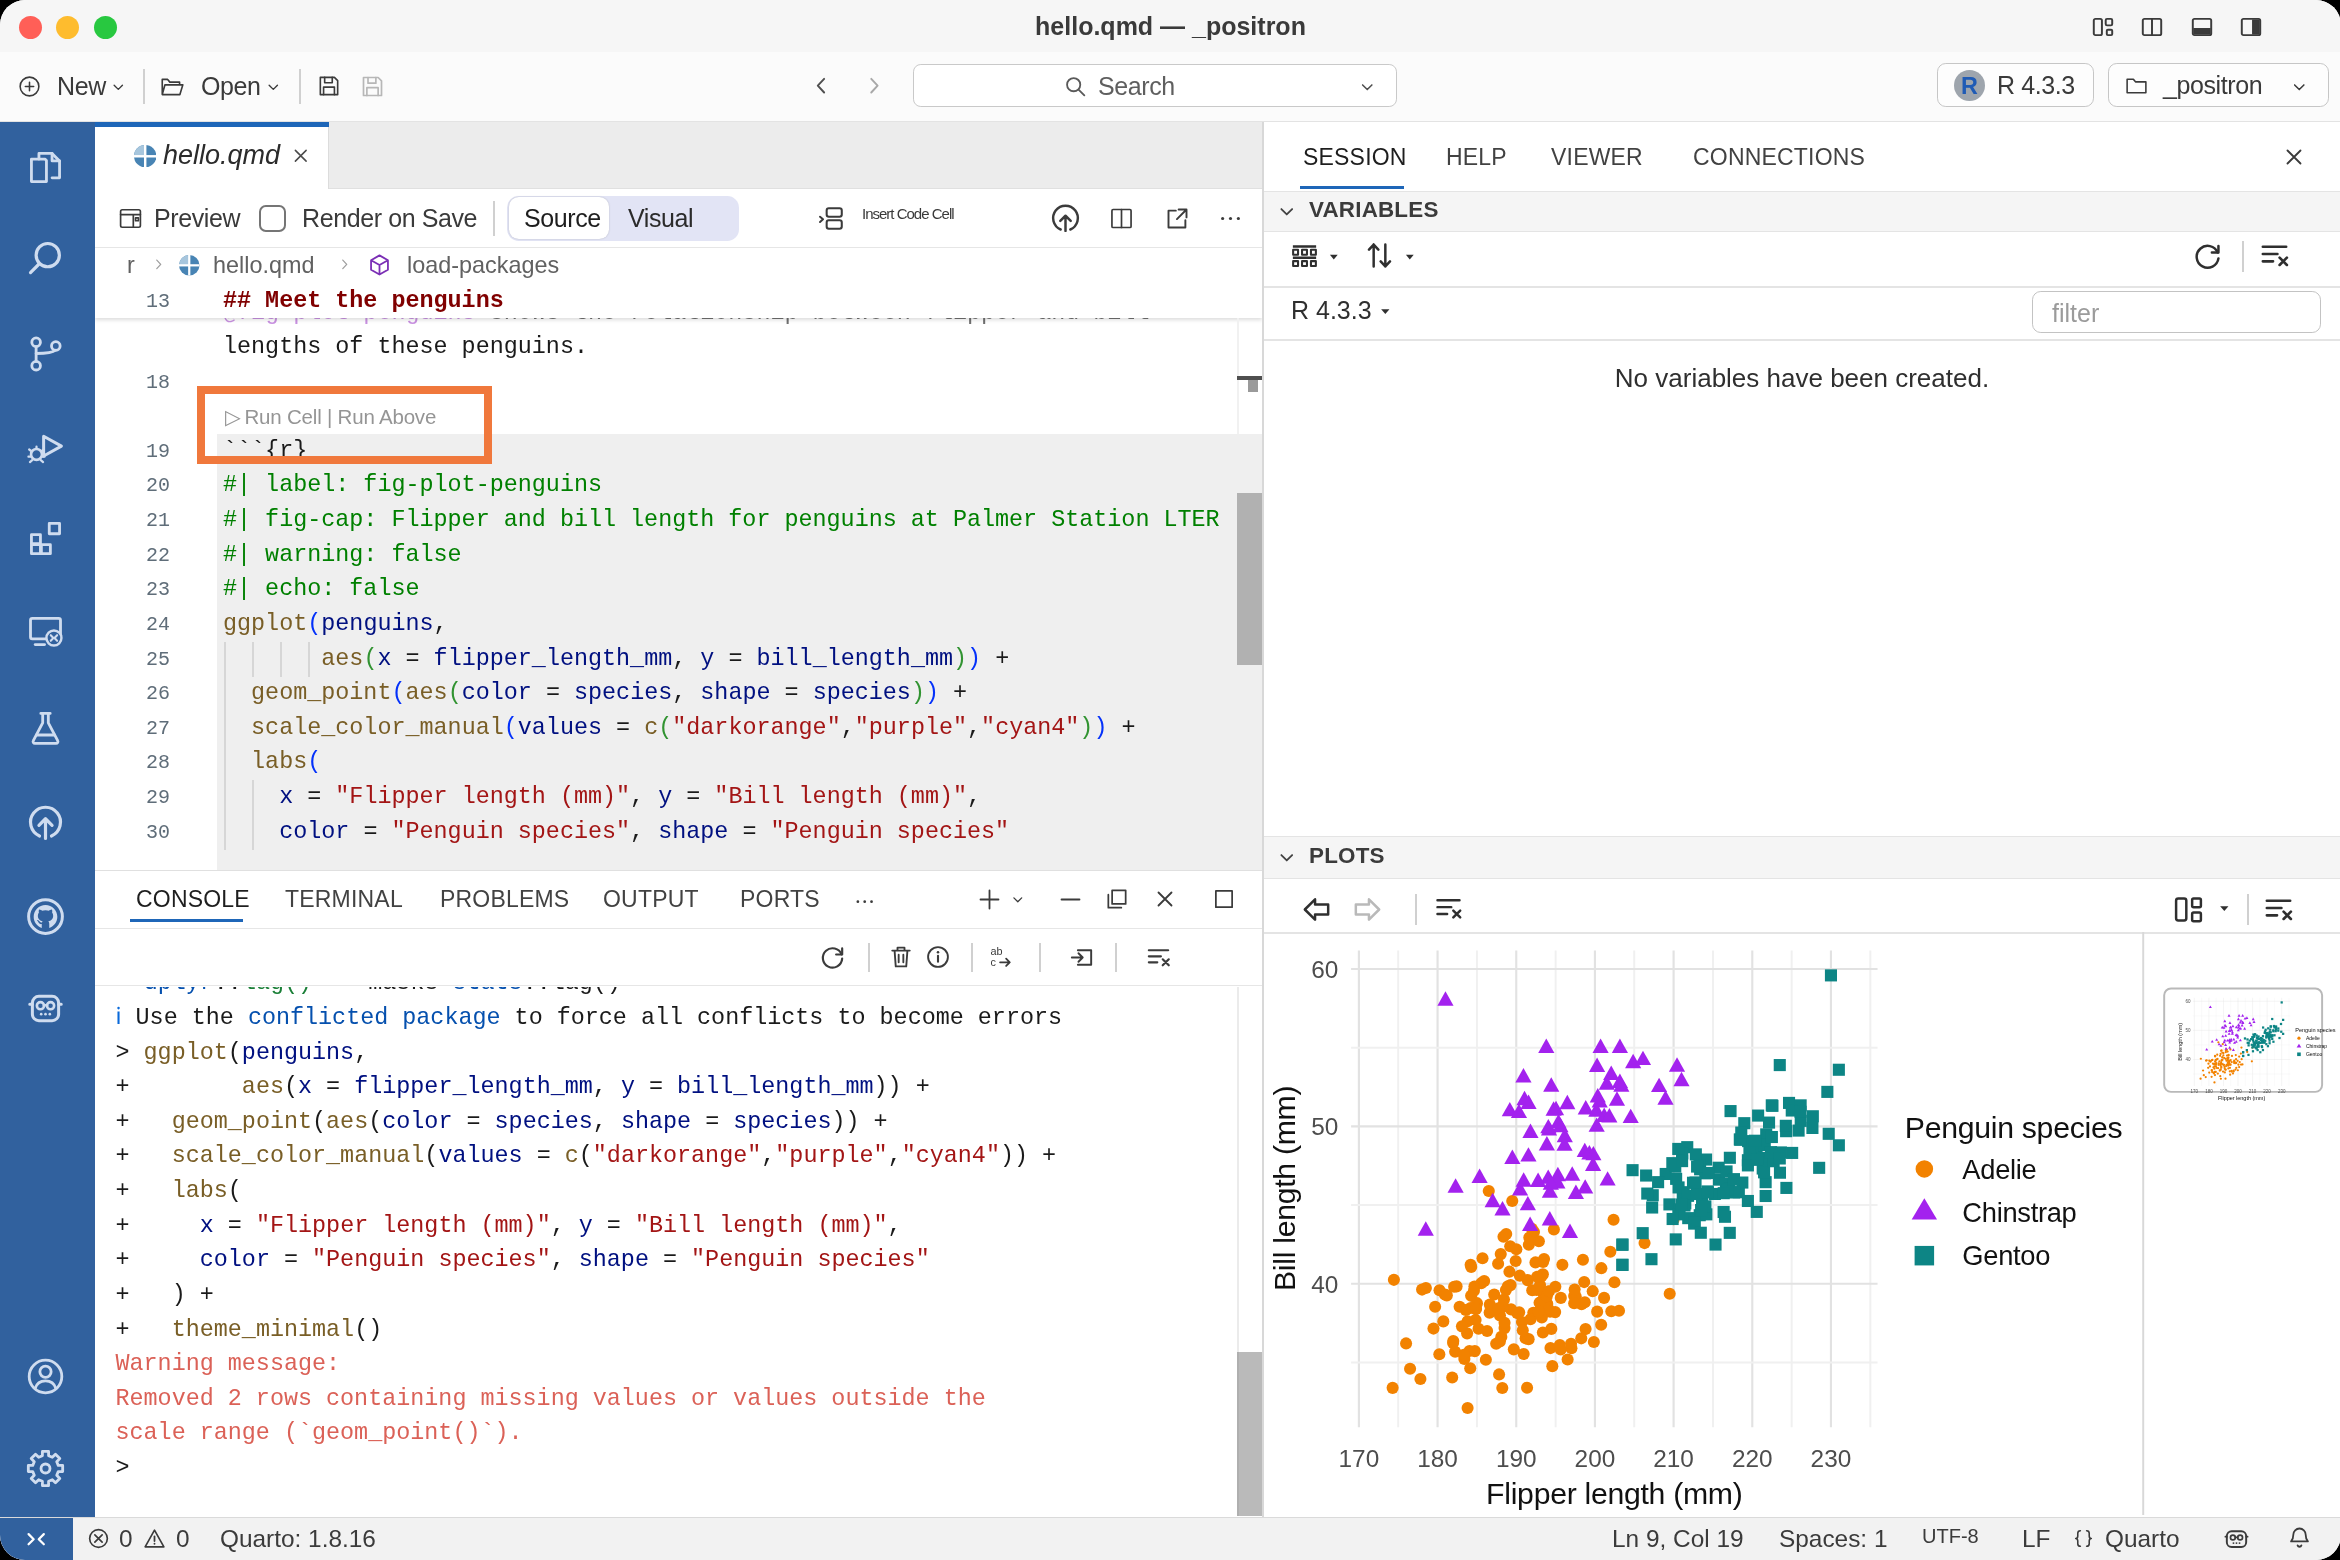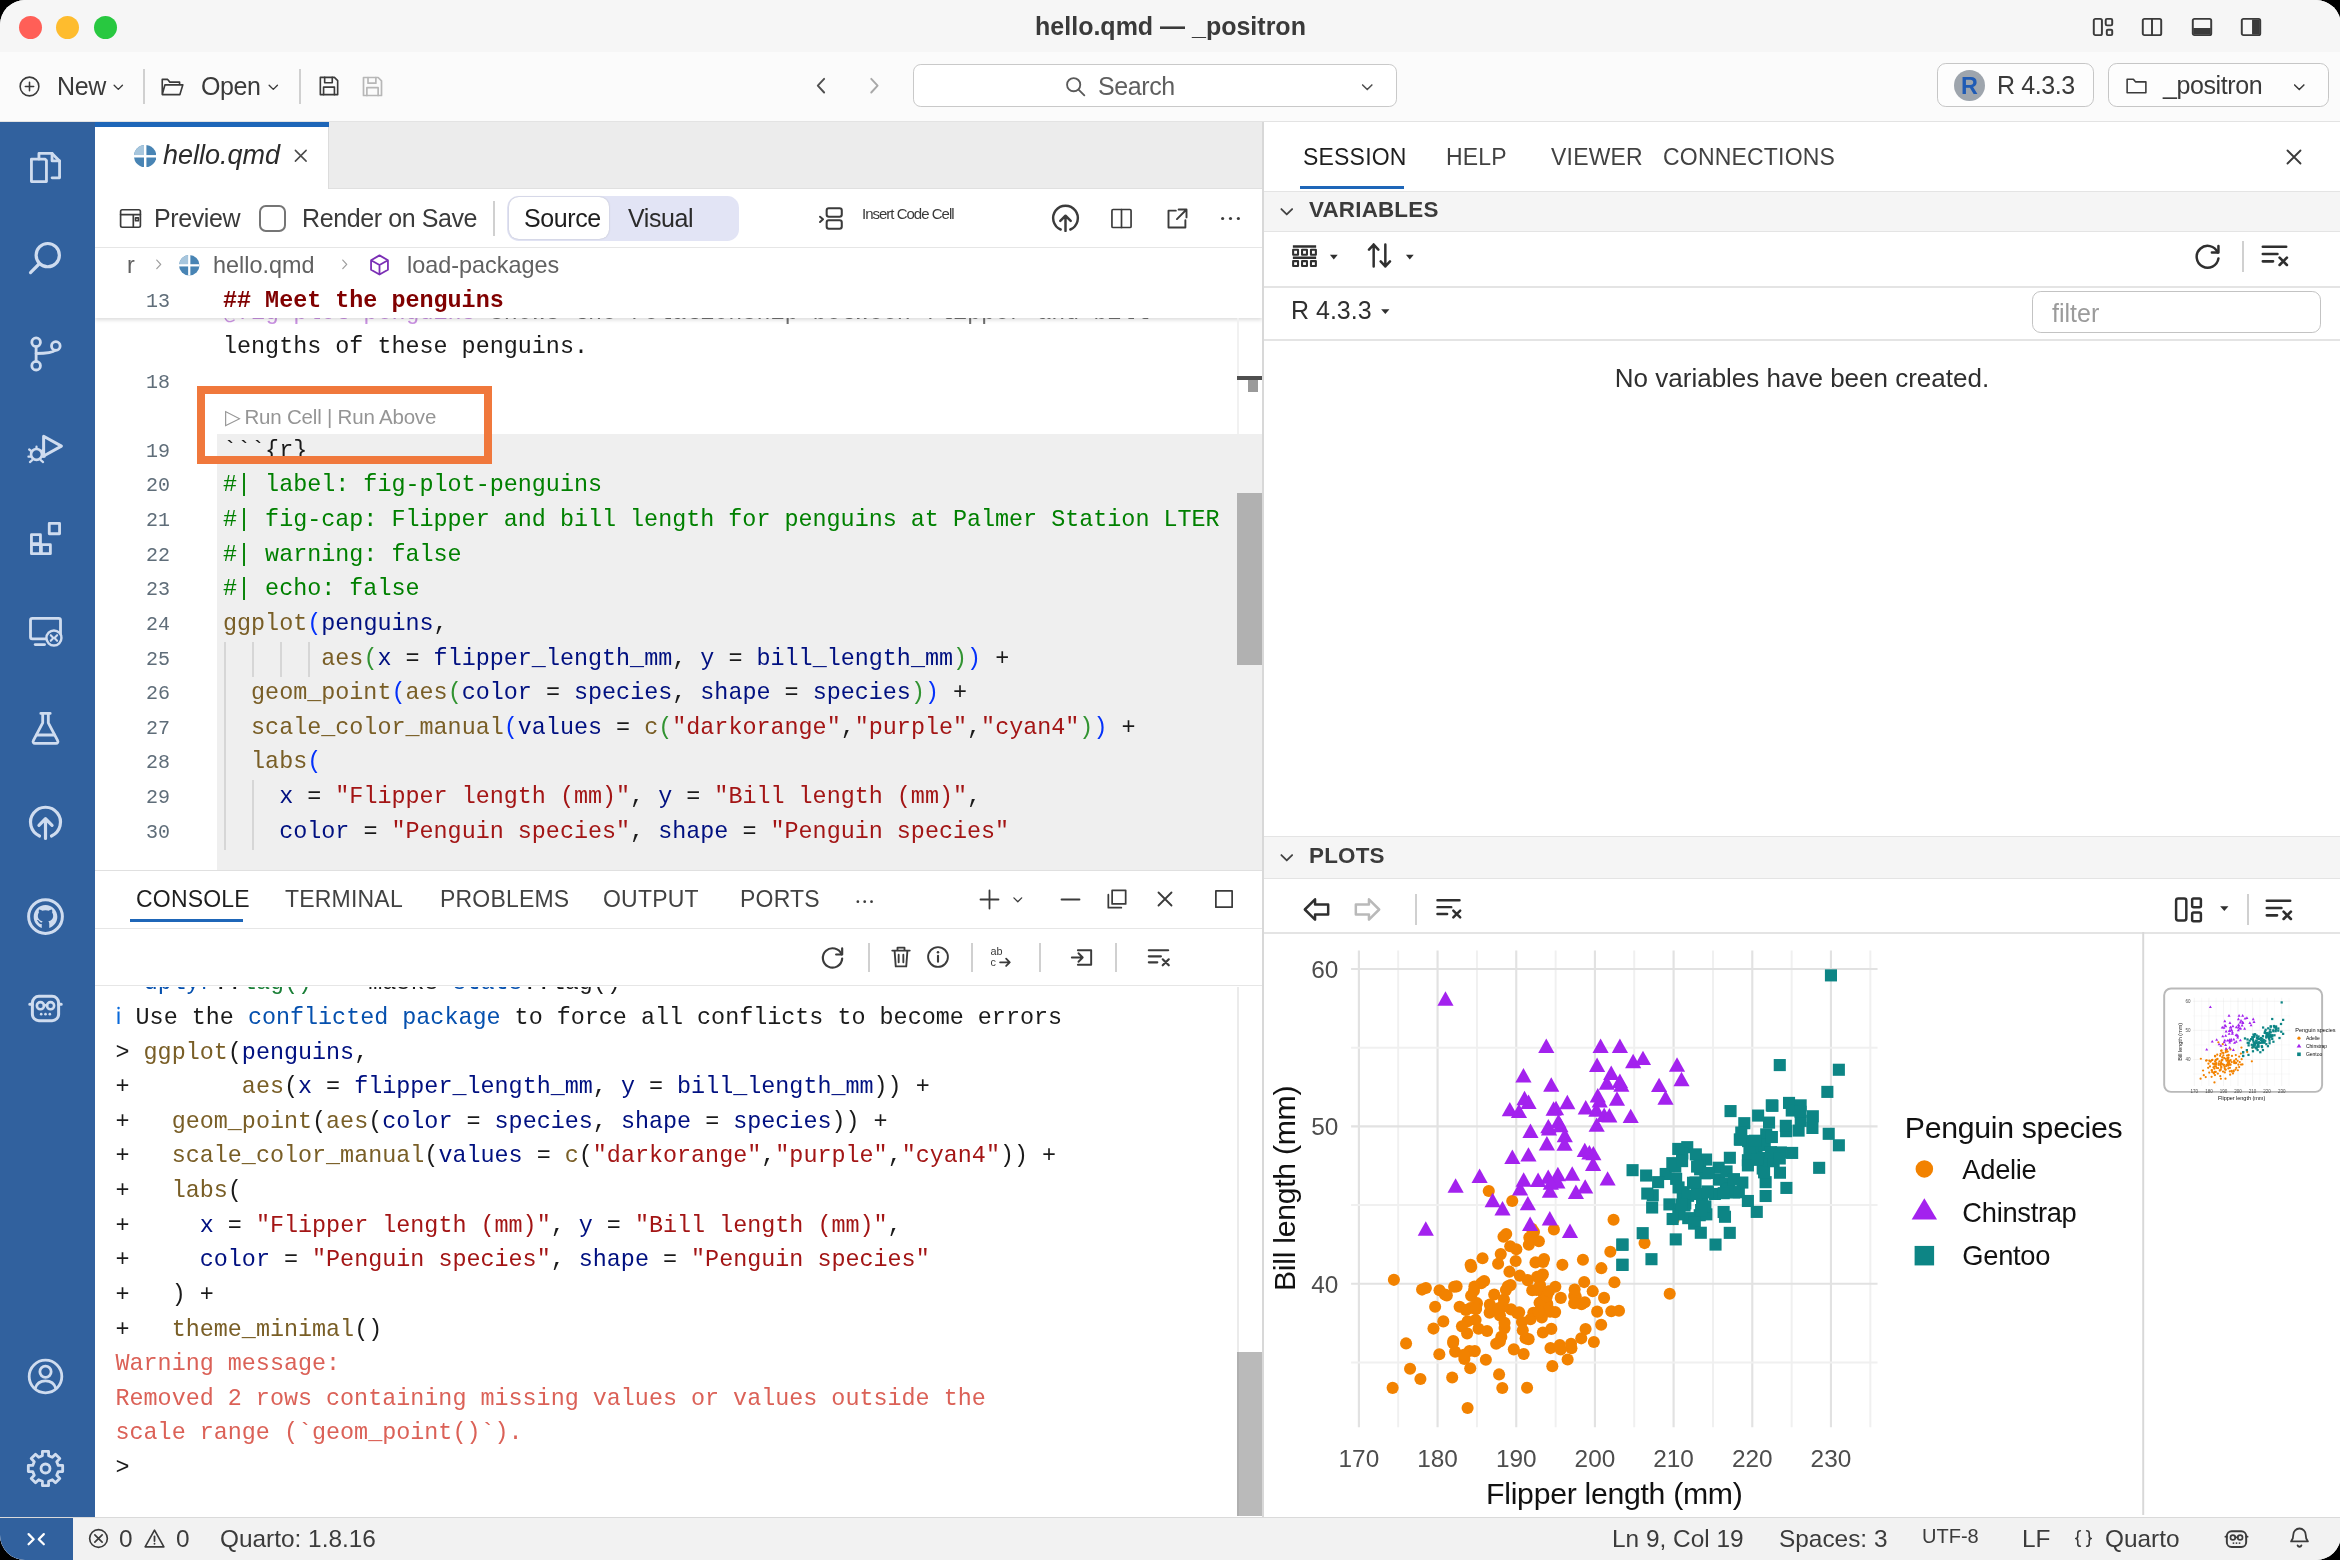--- a/index.html
+++ b/index.html
@@ -354,21 +354,21 @@
         <div class="crow" style="left:20.5px;top:429px"><i class="cw">scale range (`geom_point()`).</i></div>
         <div class="crow" style="left:20.5px;top:464px">&gt;</div>
       </div>
       <div class="abs" style="left:1142px;top:116px;width:1.5px;height:529px;background:#ebebeb"></div>
       <div class="abs" style="left:1142px;top:481px;width:27px;height:164px;background:rgba(102,102,102,0.45)"></div>
     </div>
     <div class="abs" style="left:1262px;top:122px;width:911px;height:1395px;background:#fff;border-left:2.4px solid #d8d8d8">
       <div class="tabtxt" style="left:39px;top:21.5px;color:#1e1e1e">SESSION</div>
       <div class="tabtxt" style="left:182px;top:21.5px;color:#424242">HELP</div>
       <div class="tabtxt" style="left:287px;top:21.5px;color:#424242">VIEWER</div>
-      <div class="tabtxt" style="left:399px;top:21.5px;color:#424242">CONNECTIONS</div>
+      <div class="tabtxt" style="left:429px;top:21.5px;color:#424242">CONNECTIONS</div>
       <div class="abs" style="left:36px;top:64px;width:104px;height:3.4px;background:#1E66B8"></div>
       <svg style="position:absolute;left:1017px;top:21.5px;" width="26" height="26" viewBox="0 0 24 24" fill="none">
         <path d="M6 6l12 12M18 6L6 18" stroke="#3b3b3b" stroke-width="1.7" stroke-linecap="round" stroke-linejoin="round"></path>
       </svg>
       <div class="abs" style="left:0;top:69px;width:1076px;height:41px;background:#f5f5f5;border-top:1.5px solid #e4e4e4;border-bottom:1.5px solid #e4e4e4"></div>
       <svg style="position:absolute;left:11.7px;top:79px;" width="21.5" height="21.5" viewBox="0 0 24 24" fill="none">
         <path d="M6 9l6 6 6-6" stroke="#424242" stroke-width="2" stroke-linecap="round" stroke-linejoin="round"></path>
       </svg>
       <div class="abs" style="left:45px;top:75px;font-size:22.4px;font-weight:bold;color:#3b3b3b;letter-spacing:0.2px">VARIABLES</div>
       <svg style="position:absolute;left:25px;top:119px;" width="31" height="31" viewBox="0 0 24 24" fill="none">
@@ -842,21 +842,21 @@
     </svg>
     <div class="abs" style="left:119px;top:1525px;font-size:24.4px;color:#3b3b3b">0</div>
     <svg style="position:absolute;left:142px;top:1526px;" width="25" height="25" viewBox="0 0 24 24" fill="none">
       <path d="M12 4L21 20H3L12 4z" stroke="#3b3b3b" stroke-width="1.6" stroke-linecap="round" stroke-linejoin="round"></path>
       <path d="M12 10v4.5" stroke="#3b3b3b" stroke-width="1.7" stroke-linecap="round" stroke-linejoin="round"></path>
       <circle cx="12" cy="17" r="0.9" fill="#3b3b3b"></circle>
     </svg>
     <div class="abs" style="left:176px;top:1525px;font-size:24.4px;color:#3b3b3b">0</div>
     <div class="abs" style="left:220px;top:1525px;font-size:24.4px;color:#3b3b3b">Quarto: 1.8.16</div>
     <div class="abs" style="left:1612px;top:1525px;font-size:24.4px;color:#3b3b3b">Ln 9, Col 19</div>
-    <div class="abs" style="left:1779px;top:1525px;font-size:24.4px;color:#3b3b3b">Spaces: 3</div>
+    <div class="abs" style="left:1779px;top:1525px;font-size:24.4px;color:#3b3b3b">Spaces: 1</div>
     <div class="abs" style="left:1922px;top:1525px;font-size:20px;color:#3b3b3b">UTF-8</div>
     <div class="abs" style="left:2022px;top:1525px;font-size:24.4px;color:#3b3b3b">LF</div>
     <svg style="position:absolute;left:2071px;top:1526px;" width="25" height="25" viewBox="0 0 24 24" fill="none">
       <path d="M9 4.5c-2 0-2.5 1-2.5 2.5v2.5c0 1.5-.5 2.5-2 2.5 1.5 0 2 1 2 2.5V17c0 1.5.5 2.5 2.5 2.5M15 4.5c2 0 2.5 1 2.5 2.5v2.5c0 1.5.5 2.5 2 2.5-1.5 0-2 1-2 2.5V17c0 1.5-.5 2.5-2.5 2.5" stroke="#3b3b3b" stroke-width="1.5" stroke-linecap="round" stroke-linejoin="round"></path>
     </svg>
     <div class="abs" style="left:2105px;top:1525px;font-size:24.4px;color:#3b3b3b">Quarto</div>
     <svg style="position:absolute;left:2222px;top:1524px;" width="29" height="29" viewBox="0 0 24 24" fill="none">
       <rect x="4" y="6" width="16" height="13" rx="4" stroke="#3b3b3b" stroke-width="1.6" stroke-linecap="round" stroke-linejoin="round"></rect>
       <circle cx="9" cy="11.2" r="2" stroke="#3b3b3b" stroke-width="1.4" stroke-linecap="round" stroke-linejoin="round"></circle>
       <circle cx="15" cy="11.2" r="2" stroke="#3b3b3b" stroke-width="1.4" stroke-linecap="round" stroke-linejoin="round"></circle>

